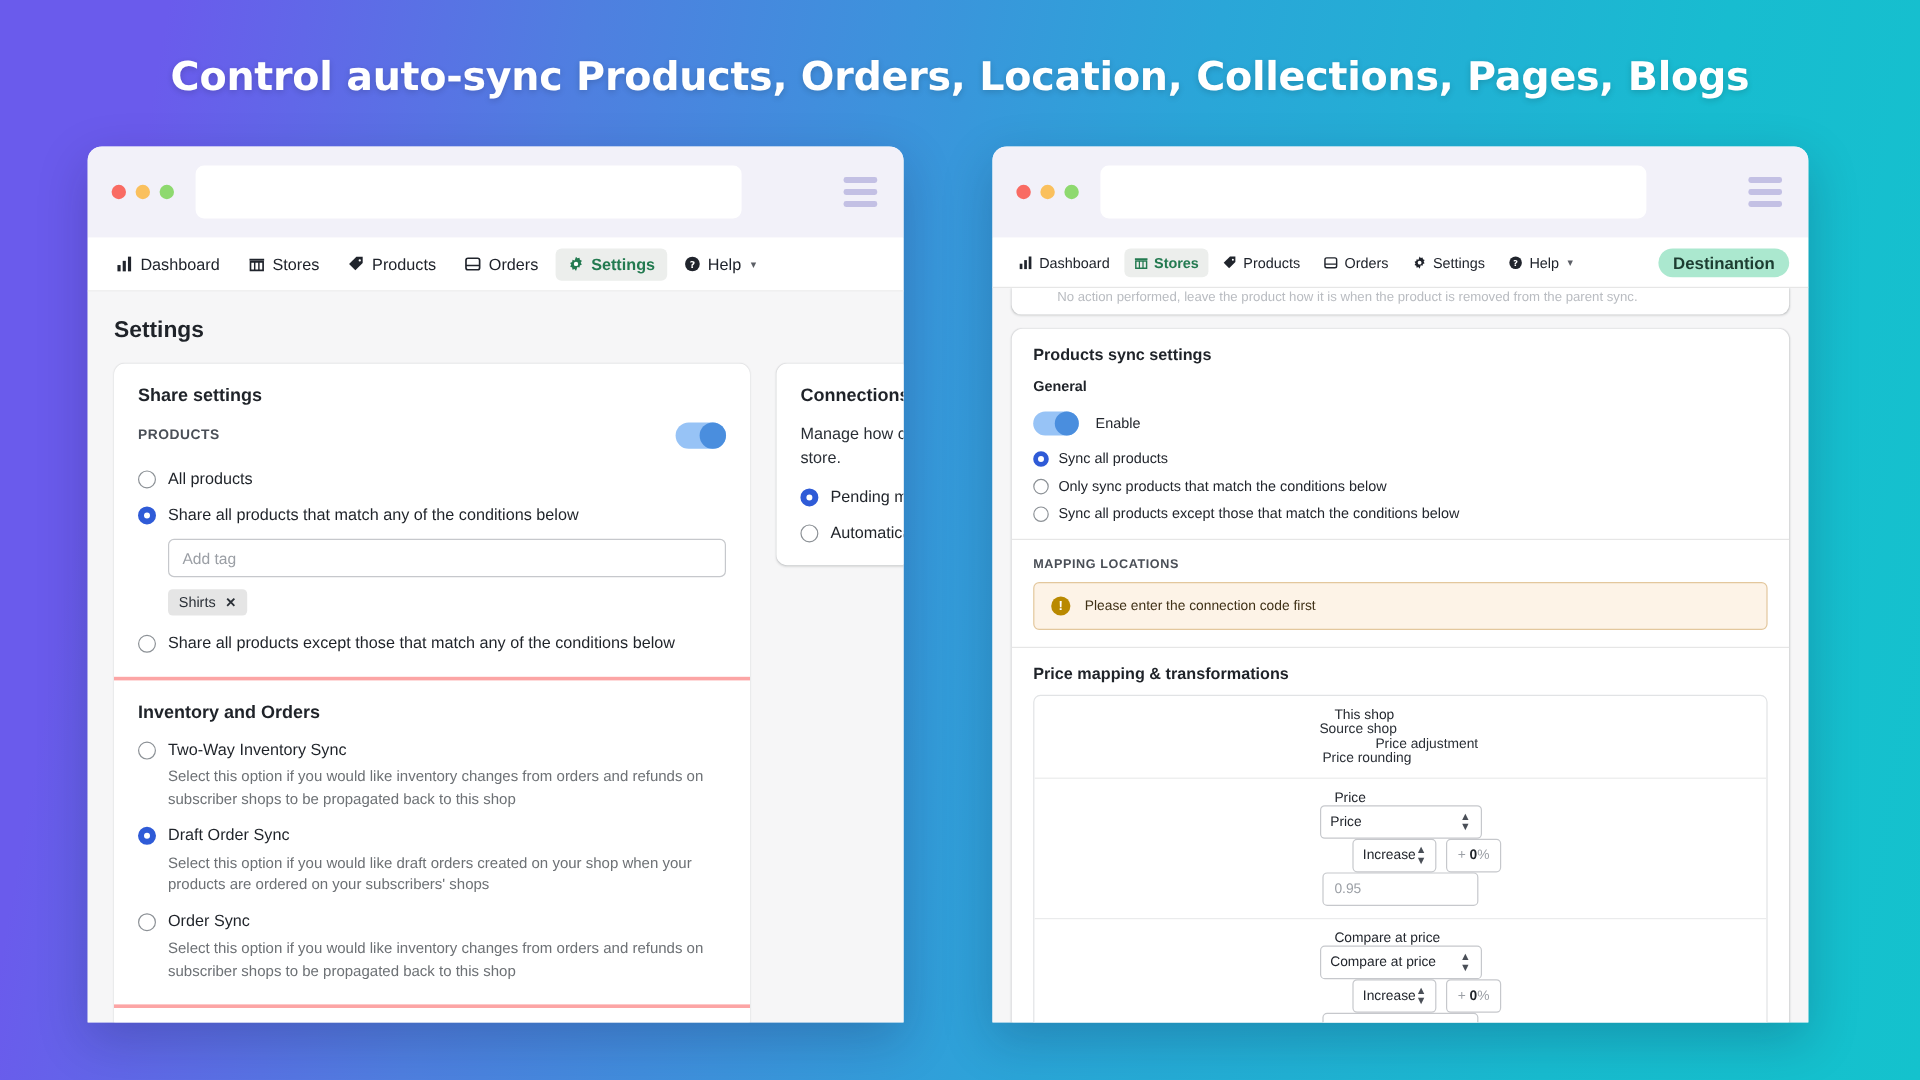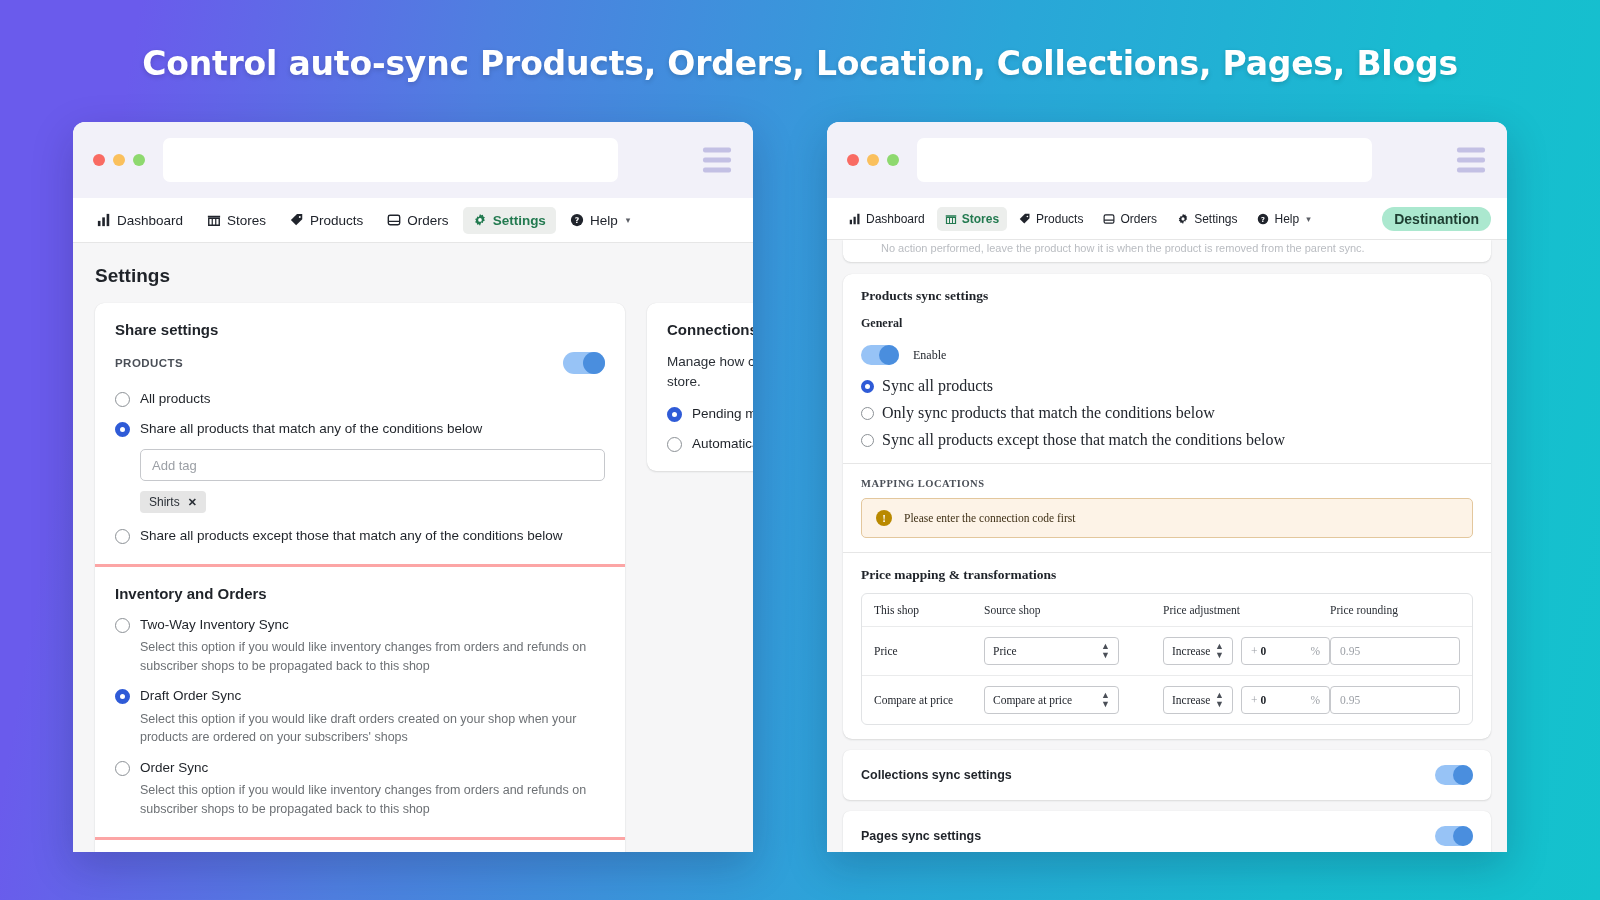--- a/index.html
+++ b/index.html
@@ -137,47 +137,47 @@
   }
   .tagchip .x { font-size: 11px; font-weight: bold; }
 
   
   .conn-body { padding: 18px 20px; }
   .conn-desc { font-size: 13.5px; color: #2a2f36; line-height: 1.5; margin-bottom: 12px; }
 
   
   .rbody { padding: 0 16px; }
   .clip-top { font-size: 11px; color: #b9bcc1; padding: 2px 20px 0 20px; white-space: nowrap; overflow: hidden; }
-  .rcard { margin-top: 12px; font-family: Liberation Serif, serif; }
+  .rcard { margin-top: 12px; }
   .rcard-sec { padding: 14px 18px; }
   .rcard-sec + .rcard-sec { border-top: 1px solid #e6e6e6; }
   .rcard-h { font-size: 13.5px; font-weight: bold; color: #1f2329; }
   .rsmall-h { font-size: 12px; font-weight: bold; color: #1f2329; margin-top: 12px; }
   .ropt { display: flex; align-items: center; gap: 8px; margin-top: 9px; }
   .ropt .radio { width: 13px; height: 13px; margin-top: 0; border-width: 1.4px; }
   .ropt .radio.checked { border-width: 4px; }
-  .ropt-label { font-size: 16px; color: #22262d; }
+  .ropt-label { font-size: 12px; color: #22262d; }
   .toggle-row { display: flex; align-items: center; gap: 14px; margin-top: 14px; }
   .toggle-row .tl { font-size: 12px; color: #22262d; }
 
   .banner {
     margin-top: 9px; background: #fdf3e7; border: 1px solid #e3c79d;
     border-radius: 5px; padding: 11px 14px; display: flex; align-items: center; gap: 12px;
   }
   .banner .warn-ic {
     width: 16px; height: 16px; border-radius: 50%; background: #b98900;
     color: #fff; font-size: 11px; font-weight: bold; text-align: center; line-height: 16px; flex: none;
   }
   .banner-text { font-size: 11.5px; color: #3f3016; }
 
   .mini-label { font-size: 10.5px; font-weight: bold; color: #4a4f57; letter-spacing: .5px; }
 
   
   .ptable { border: 1px solid #e1e3e5; border-radius: 6px; margin-top: 10px; overflow: hidden; background: #fff; }
-  .ptrow { display: flex; align-items: center; padding: 10px 12px; }
+  .ptrow { display: flex; align-items: center; padding: 10px 12px; flex-direction: column; }
   .ptrow + .ptrow { border-top: 1px solid #eaebec; }
   .ptrow.head { font-size: 11.5px; color: #2a2f36; }
   .pc1 { width: 110px; flex: none; font-size: 11.5px; color: #22262d; }
   .pc2 { width: 135px; flex: none; }
   .pc3 { flex: 1; display: flex; gap: 8px; margin-left: 44px; }
   .pc4 { width: 130px; flex: none; }
   .ptrow.head .pc3 { display: block; }
   .selectbox {
     height: 28px; border: 1px solid #c6c8cc; border-radius: 4px; background: #fff;
     display: flex; align-items: center; justify-content: space-between;

